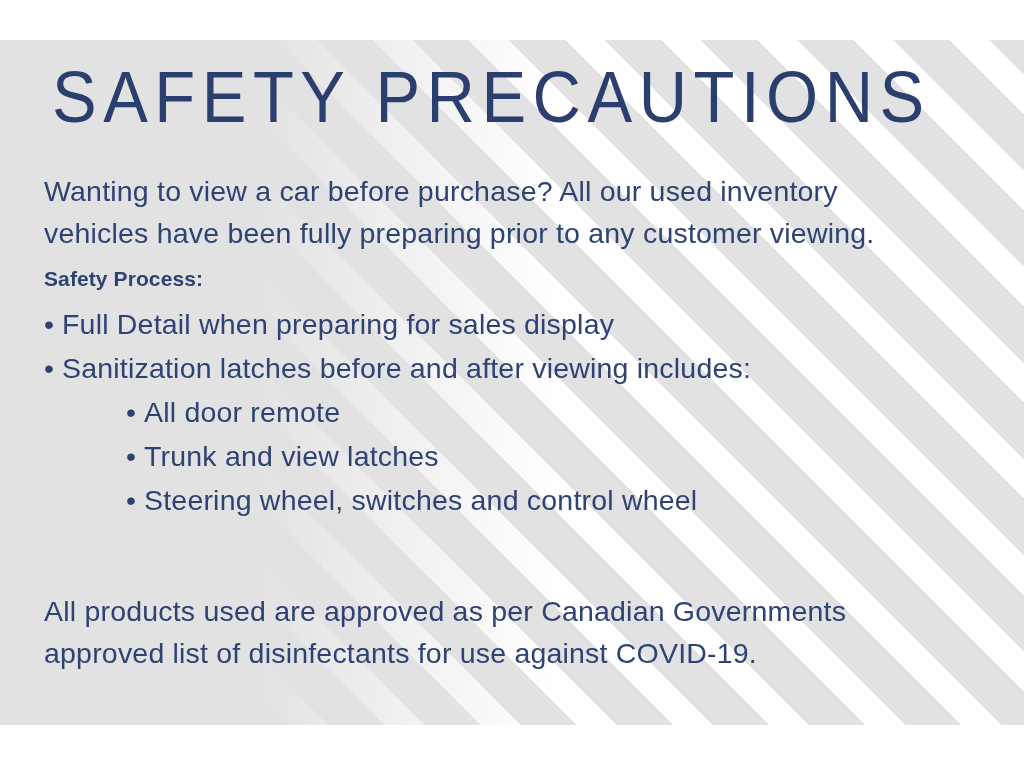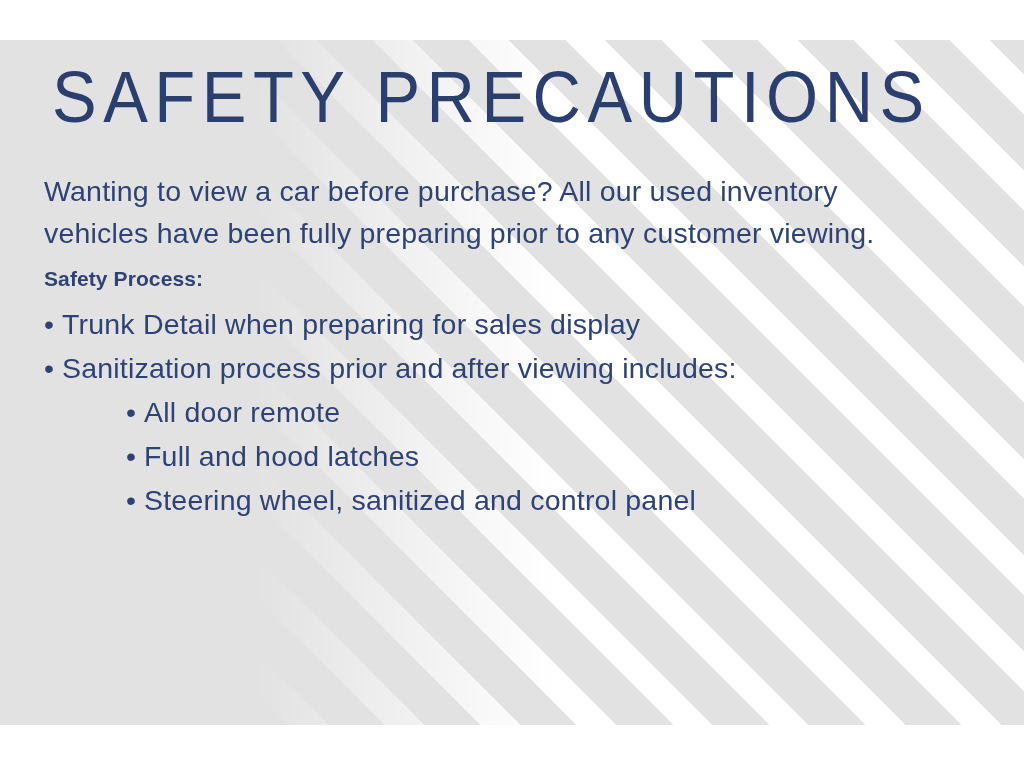--- a/index.html
+++ b/index.html
@@ -130,35 +130,39 @@
 
       <div class="body-block intro">
         <div>Wanting to view a car before purchase? All our used inventory</div>
         <div>vehicles have been fully preparing prior to any customer viewing.</div>
       </div>
 
       <div class="body-block proc-head">Safety Process:</div>
 
       <div class="body-block mainlist">
         <div class="bullet-row">
-          <span class="bullet-dot">•</span><span>Trunk Detail when preparing for sales display</span>
+          <span class="bullet-dot">•</span><span>Full Detail when preparing for sales display</span>
         </div>
         <div class="bullet-row">
-          <span class="bullet-dot">•</span><span>Sanitization process prior and after viewing includes:</span>
+          <span class="bullet-dot">•</span><span>Sanitization latches before and after viewing includes:</span>
         </div>
       </div>
 
       <div class="body-block sublist">
         <div class="bullet-row">
           <span class="bullet-dot">•</span><span>All door remote</span>
         </div>
         <div class="bullet-row">
-          <span class="bullet-dot">•</span><span>Full and hood latches</span>
+          <span class="bullet-dot">•</span><span>Trunk and view latches</span>
         </div>
         <div class="bullet-row">
-          <span class="bullet-dot">•</span><span>Steering wheel, sanitized and control panel</span>
+          <span class="bullet-dot">•</span><span>Steering wheel, switches and control wheel</span>
         </div>
       </div>
 
+      <div class="body-block closing">
+        <div>All products used are approved as per Canadian Governments</div>
+        <div>approved list of disinfectants for use against COVID-19.</div>
+      </div>
 
     </div>
   </div>
 </div>
 
 </body></html>

